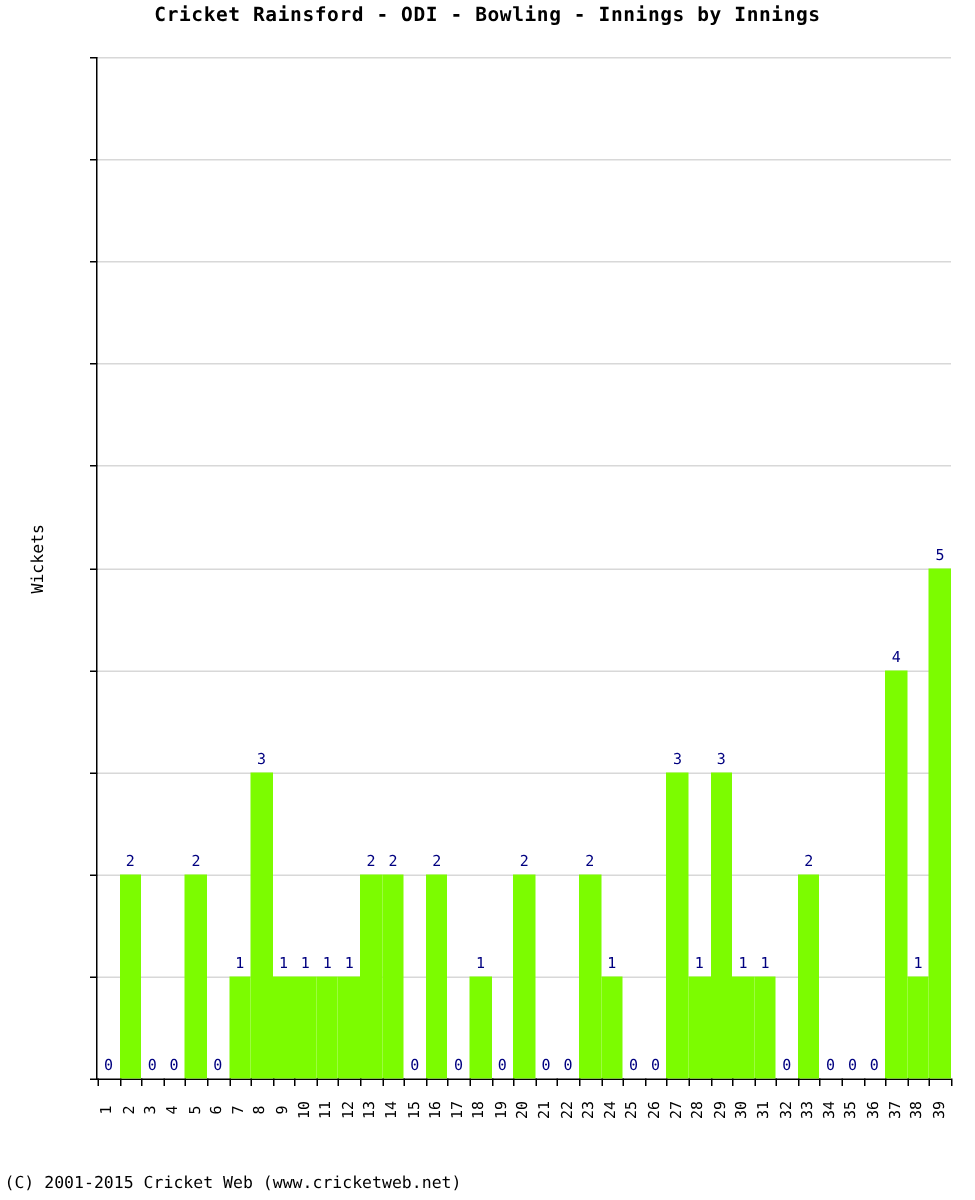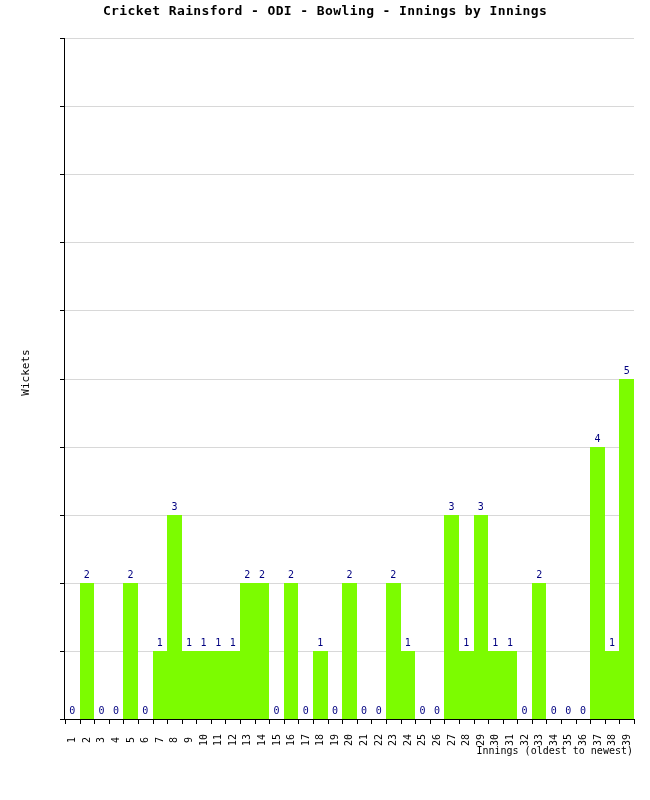--- a/index.html
+++ b/index.html
@@ -484,15 +484,15 @@
           <span>38</span>
         </div>
         <div class="xtick-mark" style="left: 569px;"></div>
         <div class="xtick-holder" style="left: 554.41px; width: 14.5897px;">
           <span>39</span>
         </div>
         <div class="xtick-mark" style="left: 0px;"></div>
       </div>
   </div>
 
-  <div class="xaxis-title">Innings (oldest to newest)</div>
-
+
+  <div class="footer">(C) 2001-2015 Cricket Web (www.cricketweb.net)</div>
 </div>
 
 </body></html>

